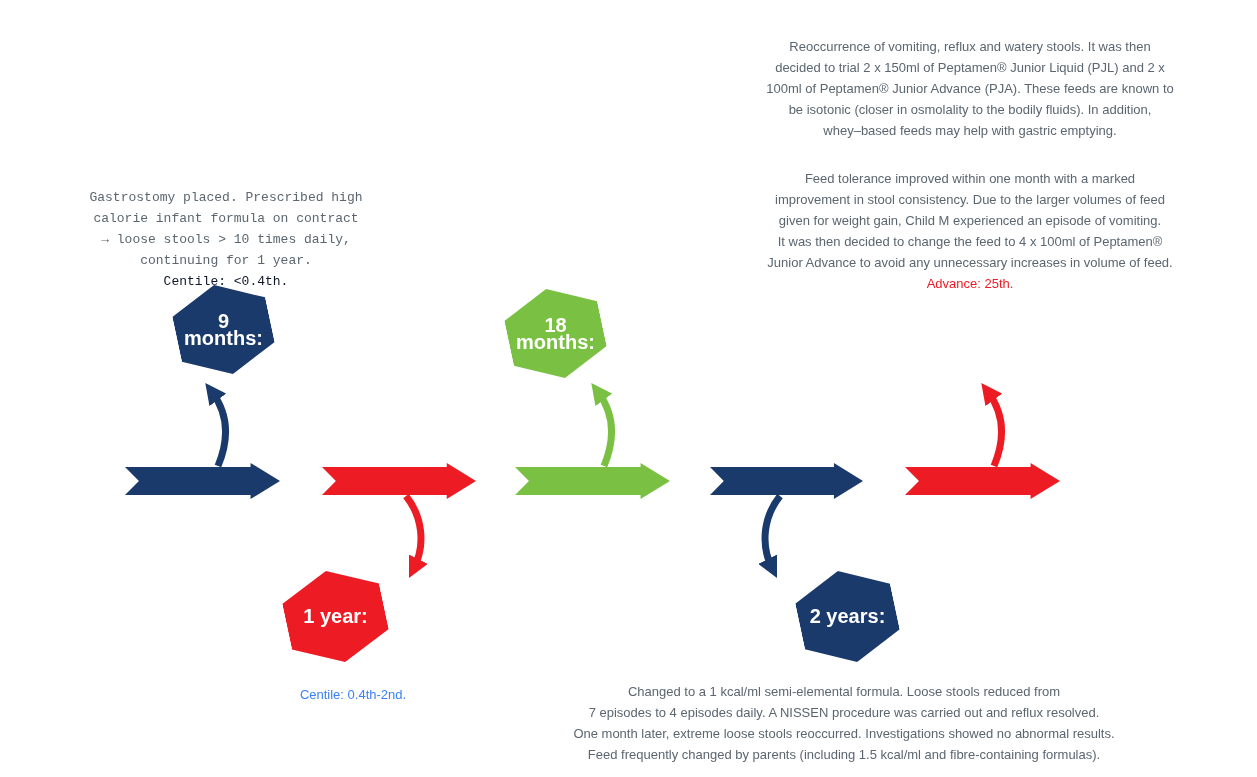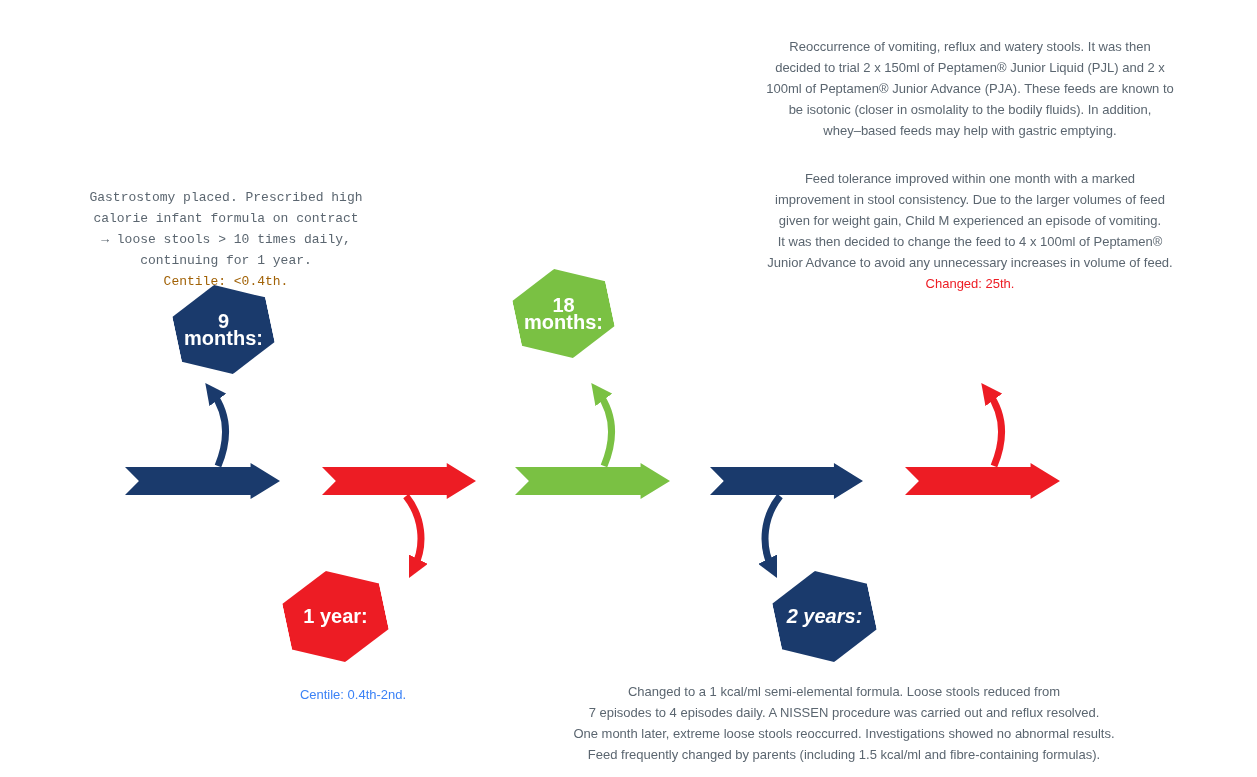--- a/index.html
+++ b/index.html
@@ -47,72 +47,72 @@
         <path d="M0 0 L3 1.5 L0 3 Z" fill="#ed1c24"></path>
       </marker>
     </defs>
   </svg>
 
   <div class="para" style="left:80px;top:166px;width:292px;font-family:Liberation Mono, monospace;">
     <span>Gastrostomy placed. Prescribed high
 calorie infant formula on contract
 → loose stools &gt; 10 times daily,
 continuing for 1 year.</span>
-    <span class="centile" style="color: #a16207;">Centile: &lt;0.4th.</span>
+    <span class="centile" style="color: #0f172a;">Centile: &lt;0.4th.</span>
   </div>
 
   <div class="para" style="left:402px;top:184px;width:252px;">
   </div>
 
   <div class="para" style="left:692px;top:15px;width:556px;">
     <span>Reoccurrence of vomiting, reflux and watery stools. It was then
 decided to trial 2 x 150ml of Peptamen® Junior Liquid (PJL) and 2 x
 100ml of Peptamen® Junior Advance (PJA). These feeds are known to
 be isotonic (closer in osmolality to the bodily fluids). In addition,
 whey–based feeds may help with gastric emptying.</span>
   </div>
 
   <div class="para" style="left:692px;top:147px;width:556px;">
     <span>Feed tolerance improved within one month with a marked
 improvement in stool consistency. Due to the larger volumes of feed
 given for weight gain, Child M experienced an episode of vomiting.
 It was then decided to change the feed to 4 x 100ml of Peptamen®
 Junior Advance to avoid any unnecessary increases in volume of feed.</span>
-    <span class="centile" style="color: rgb(237, 28, 36);">Changed: 25th.</span>
+    <span class="centile" style="color: rgb(237, 28, 36);">Advance: 25th.</span>
   </div>
 
   <div class="para" style="left:237px;top:663px;width:232px;">
     <span class="centile" style="color: #3b82f6;">Centile: 0.4th-2nd.</span>
   </div>
 
   <div class="para" style="left:533px;top:660px;width:622px;">
     <span>Changed to a 1 kcal/ml semi-elemental formula. Loose stools reduced from
 7 episodes to 4 episodes daily. A NISSEN procedure was carried out and reflux resolved.
 One month later, extreme loose stools reoccurred. Investigations showed no abnormal results.
 Feed frequently changed by parents (including 1.5 kcal/ml and fibre-containing formulas).</span>
     
   </div>
 
   <div class="hex" style="left:176px;top:284px;width:95px;height:91px;">
     <div class="hex-shape" style="background: rgb(26, 58, 108);"></div>
     <div class="hex-label">9 months:</div>
   </div>
 
-  <div class="hex" style="left:508px;top:268px;width:95px;height:91px;margin-left:8px;">
+  <div class="hex" style="left:508px;top:288px;width:95px;height:91px;">
     <div class="hex-shape" style="background: rgb(122, 193, 67);"></div>
     <div class="hex-label">18 months:</div>
   </div>
 
 
   <div class="hex" style="left:286px;top:570px;width:99px;height:93px;">
     <div class="hex-shape" style="background: rgb(237, 28, 36);"></div>
     <div class="hex-label">1 year:</div>
   </div>
 
-  <div class="hex" style="left:776px;top:570px;width:97px;height:93px;font-style:italic;">
+  <div class="hex" style="left:799px;top:570px;width:97px;height:93px;">
     <div class="hex-shape" style="background: rgb(26, 58, 108);"></div>
     <div class="hex-label">2 years:</div>
   </div>
 
   <div class="harrow" style="left: 125px; width: 155px; background: rgb(26, 58, 108);"></div>
   <div class="harrow" style="left: 322px; width: 154px; background: rgb(237, 28, 36);"></div>
   <div class="harrow" style="left: 515px; width: 155px; background: rgb(122, 193, 67);"></div>
   <div class="harrow" style="left: 710px; width: 153px; background: rgb(26, 58, 108);"></div>
   <div class="harrow" style="left: 905px; width: 155px; background: rgb(237, 28, 36);"></div>
 

